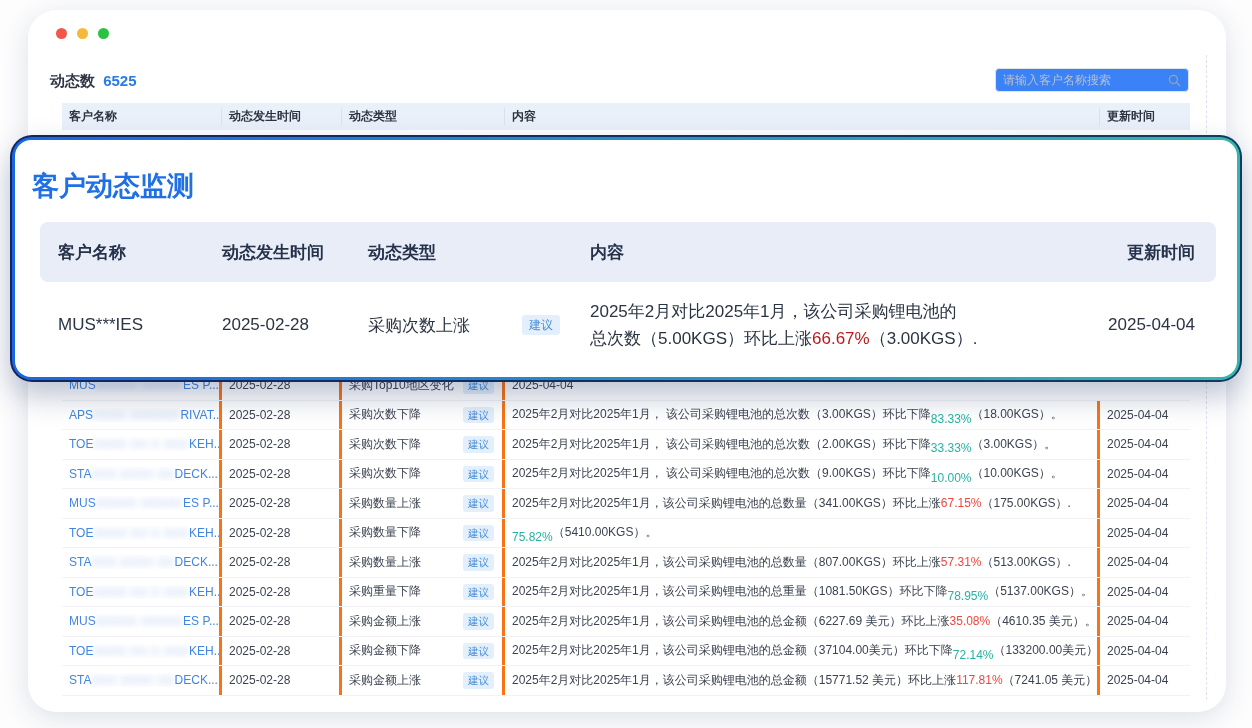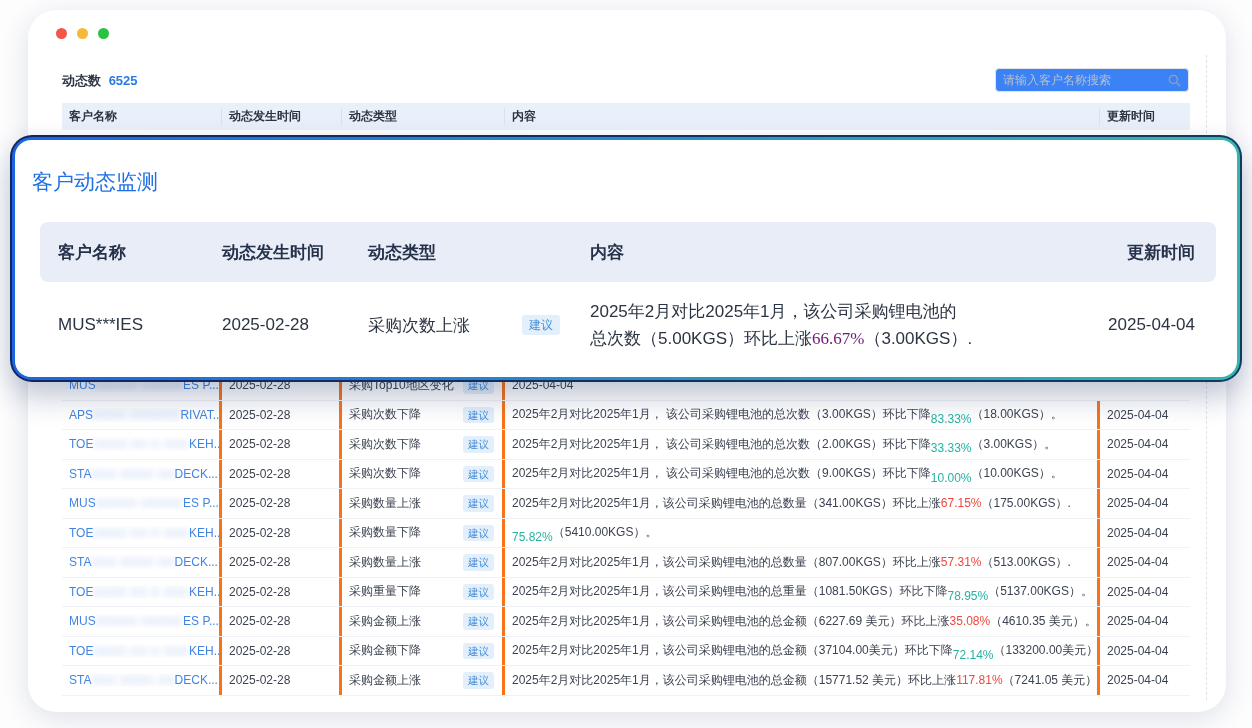--- a/index.html
+++ b/index.html
@@ -6,21 +6,21 @@
   html,body { width:1252px; height:728px; background:#fff; font-family:"Liberation Sans","DejaVu Sans",sans-serif; }
   .stage { position:relative; width:1252px; height:728px; overflow:hidden; background:#fdfdfe; }
 
   
   .window { position:absolute; left:28px; top:10px; width:1198px; height:702px;
             background:#fff; border-radius:28px; box-shadow:0 6px 28px rgba(30,50,90,.14); }
   .traffic { position:absolute; left:28px; top:18px; display:flex; gap:10px; }
   .traffic span { width:11px; height:11px; border-radius:50%; display:block; }
   .tl-red{ background:#f5554a; } .tl-yellow{ background:#f6b73d; } .tl-green{ background:#28c33f; }
 
-  .count-line { position:absolute; left:34px; top:62px; font-size:13px; font-weight:700; color:#303744;text-align:center; }
+  .count-line { position:absolute; left:22px; top:62px; font-size:15px; font-weight:700; color:#303744;text-align:center; }
   .count-line b { color:#2a7ae4; margin-left:4px; font-weight:700; }
 
   .search-box { position:absolute; left:967px; top:58px; width:194px; height:24px;
                 border:1px solid #dfe3ea; border-radius:4px; background:#3b82f6;
                 display:flex; align-items:center; padding:0 7px; }
   .search-box input { flex:1; border:none; outline:none; font-size:12px; color:#333; background:transparent; }
   .search-box input::placeholder { color:#b9bfca; }
   .search-box svg { flex:0 0 auto; }
 
   .dashed-guide { position:absolute; left:1178px; top:45px; height:645px; border-left:1px dashed #dde2ec; }
@@ -47,32 +47,32 @@
   .pct.up { color:#f0463c; } .pct.down { color:#26b2a2;margin-top:8px; }
 
   
   .overlay-ring { position:absolute; left:10px; top:135px; width:1232px; height:247px; z-index:10;
                   border-radius:22px; padding:2px;
                   background:linear-gradient(90deg,#13255f,#0f3c63);
                   box-shadow:0 14px 30px rgba(18,40,90,.28); }
   .overlay-grad { width:100%; height:100%; border-radius:20px; padding:3px;
                   background:linear-gradient(90deg,#1b66e0,#38b4ab); }
   .overlay-card { width:100%; height:100%; border-radius:16px; background:#fff; position:relative; }
-  .overlay-title { position:absolute; left:17px; top:28px; font-size:21px; font-weight:400; color:#1f6fe5; }
+  .overlay-title { position:absolute; left:17px; top:28px; font-size:27px; font-weight:700; color:#1f6fe5; }
   .ohead { position:absolute; left:25px; top:82px; width:1176px; height:60px; background:#e8edf8;
            border-radius:8px; display:flex; align-items:center; padding:0 21px 0 18px;
            font-size:17px; font-weight:600; color:#25324a; }
   .orow  { position:absolute; left:25px; top:142px; width:1176px; height:86px;
            display:flex; align-items:center; padding:0 21px 0 18px; font-size:17px; color:#2b3442; }
   .o-name{ width:164px; } .o-date{ width:146px; }
   .o-type{ width:222px; display:flex; align-items:center; justify-content:space-between; padding-right:30px; }
   .o-content{ width:505px; line-height:27px; }
   .o-upd{ flex:1; text-align:right; }
   .o-badge { background:#e3effb; color:#4a90d9; font-size:12px; line-height:1; padding:4px 7px; border-radius:3px; }
-  .o-pct { color:#701a75;font-family:Liberation Serif, serif; }
+  .o-pct { color:#b91c1c; }
 </style>
 </head>
 <body>
 
 <div class="stage">
 
   <div class="window">
     <div class="traffic">
       <span class="tl-red"></span>
       <span class="tl-yellow"></span>

